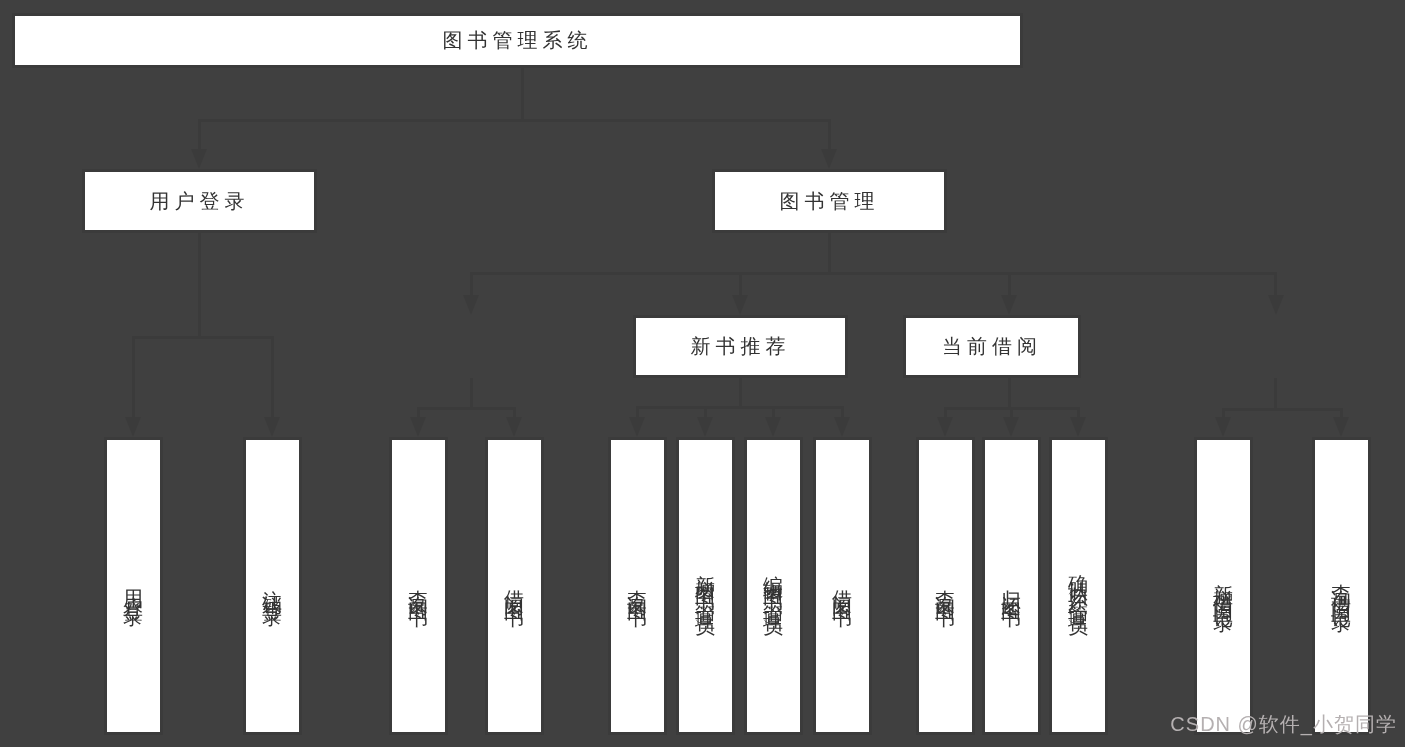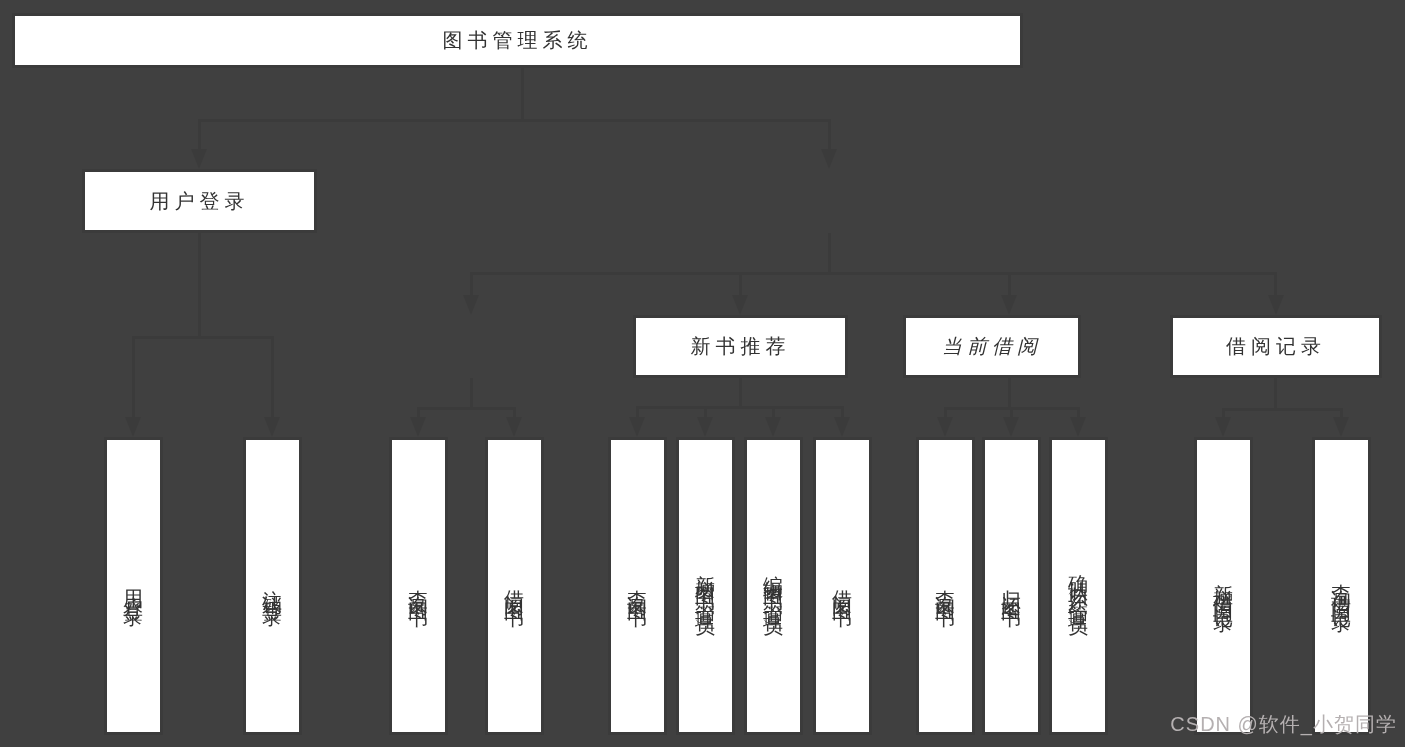--- a/index.html
+++ b/index.html
@@ -41,42 +41,42 @@
   <div class="box" style="left:12px;top:13px;width:1011px;height:55px;">图书管理系统</div>
 
   <div class="vline" style="left:521px;top:68px;height:51px;"></div>
   <div class="hline" style="left:198px;top:119px;width:632px;"></div>
   <div class="vline" style="left:198px;top:119px;height:30px;"></div>
   <div class="ahead" style="left:191px;top:149px;"></div>
   <div class="vline" style="left:828px;top:119px;height:30px;"></div>
   <div class="ahead" style="left:821px;top:149px;"></div>
 
   <div class="box" style="left:82px;top:169px;width:235px;height:64px;">用户登录</div>
+  <div class="box" style="left:712px;top:169px;width:235px;height:64px;">图书管理</div>
 
   <div class="vline" style="left:198px;top:233px;height:103px;"></div>
   <div class="hline" style="left:132px;top:336px;width:141px;"></div>
   <div class="vline" style="left:132px;top:336px;height:81px;"></div>
   <div class="ahead" style="left:125px;top:417px;"></div>
   <div class="vline" style="left:271px;top:336px;height:81px;"></div>
   <div class="ahead" style="left:264px;top:417px;"></div>
 
   <div class="vline" style="left:828px;top:233px;height:39px;"></div>
   <div class="hline" style="left:470px;top:272px;width:806px;"></div>
   <div class="vline" style="left:470px;top:272px;height:23px;"></div>
   <div class="ahead" style="left:463px;top:295px;"></div>
   <div class="vline" style="left:739px;top:272px;height:23px;"></div>
   <div class="ahead" style="left:732px;top:295px;"></div>
   <div class="vline" style="left:1008px;top:272px;height:23px;"></div>
   <div class="ahead" style="left:1001px;top:295px;"></div>
   <div class="vline" style="left:1274px;top:272px;height:23px;"></div>
   <div class="ahead" style="left:1268px;top:295px;"></div>
 
   <div class="box" style="left:633px;top:315px;width:215px;height:63px;">新书推荐</div>
-  <div class="box" style="left:903px;top:315px;width:178px;height:63px;font-style:italic;">当前借阅</div>
-  <div class="box" style="left:1170px;top:315px;width:212px;height:63px;">借阅记录</div>
+  <div class="box" style="left:903px;top:315px;width:178px;height:63px;">当前借阅</div>
 
   <div class="vline" style="left:470px;top:378px;height:29px;"></div>
   <div class="hline" style="left:417px;top:407px;width:98px;"></div>
   <div class="vline" style="left:417px;top:407px;height:10px;"></div>
   <div class="ahead" style="left:410px;top:417px;"></div>
   <div class="vline" style="left:513px;top:407px;height:10px;"></div>
   <div class="ahead" style="left:506px;top:417px;"></div>
 
   <div class="vline" style="left:739px;top:378px;height:28px;"></div>
   <div class="hline" style="left:636px;top:406px;width:208px;"></div>

